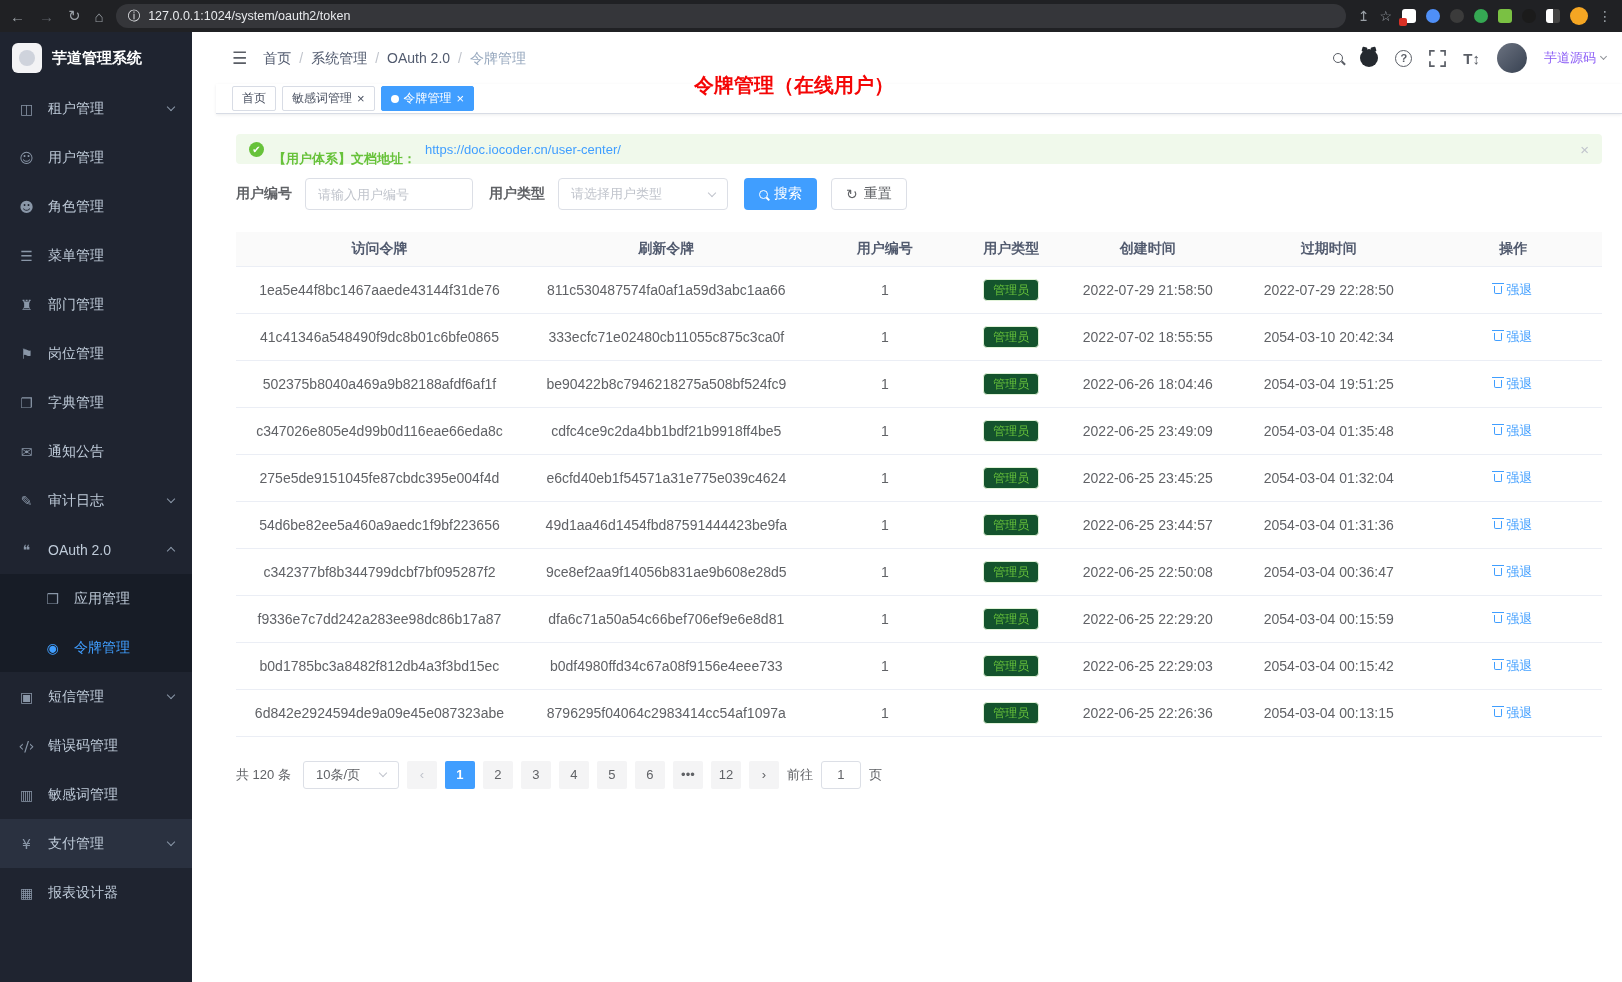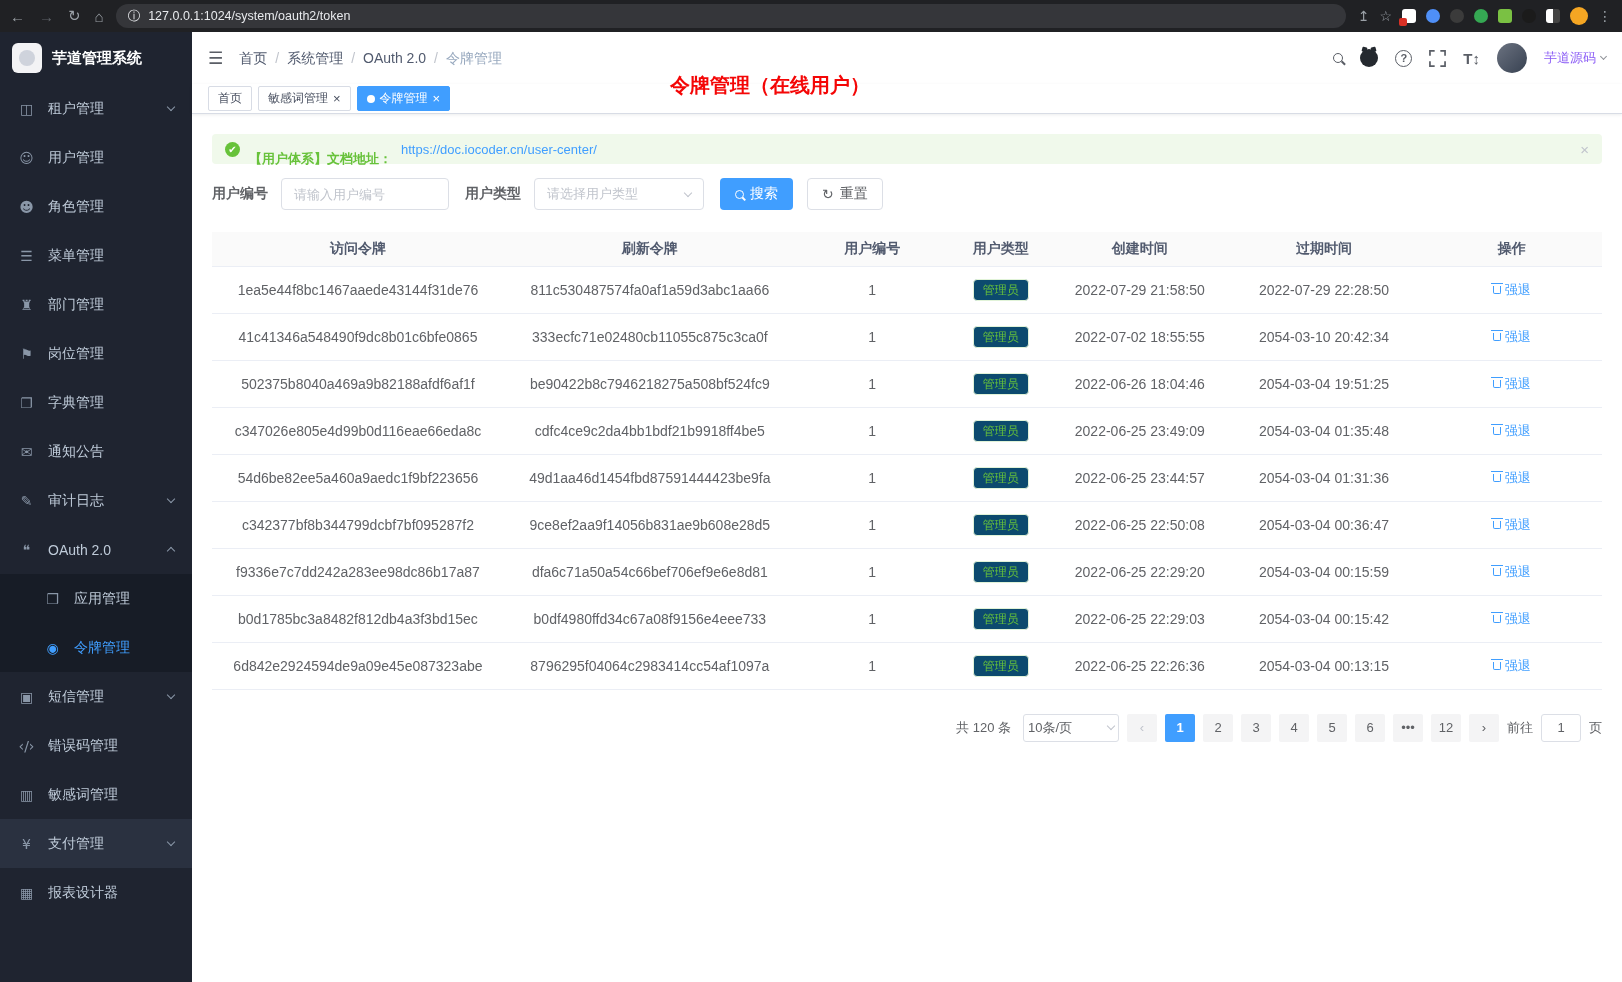--- a/index.html
+++ b/index.html
@@ -11,21 +11,21 @@
   .bnav span { cursor:pointer; }
   .bnav .dim { color:#5f6368; }
   .urlpill { flex:1; height:24px; background:#35363a; border-radius:13px; display:flex; align-items:center; padding:0 12px; gap:8px; color:#e8eaed; font-size:12.5px; }
   .bright { display:flex; align-items:center; gap:10px; }
   .extdot { width:14px; height:14px; border-radius:3px; display:inline-block; position:relative; cursor:pointer; }
   .extdot.round { border-radius:50%; }
   .badge0 { position:absolute; bottom:-3px; left:-3px; background:#d93025; width:8px; height:8px; border-radius:2px; }
   .bavatar { width:18px; height:18px; border-radius:50%; background:#f5a623; cursor:pointer; }
 
   
-  .app { display:flex; height:950px; }
+  .app { display:flex; height:950px;gap:24px; }
   .sidebar { width:192px; background:#1f2430; color:#bfcbd9; flex-shrink:0; display:flex; flex-direction:column; font-size:14px; }
   .logo { height:52px; display:flex; align-items:center; gap:10px; padding:0 12px; }
   .logo-img { width:30px; height:30px; border-radius:6px; background:#f3f3f5; position:relative; flex-shrink:0; }
   .logo-img::after { content:""; position:absolute; inset:7px; border-radius:50%; background:#cfd3dc; }
   .logo-title { color:#fff; font-weight:bold; font-size:15px; white-space:nowrap; }
   .menu { flex:1; overflow:hidden; }
   .mi { height:49px; display:flex; align-items:center; padding:0 18px; gap:13px; cursor:pointer; white-space:nowrap; }
   .mi .ico { width:17px; text-align:center; color:#8a97a8; font-size:14px; flex-shrink:0; font-family:"DejaVu Sans",sans-serif; }
   .mi .lbl { flex:0 1 auto; }
   .chev { margin-left:auto; width:6px; height:6px; border-right:1.3px solid #8a97a8; border-bottom:1.3px solid #8a97a8; transform:rotate(45deg); margin-top:-3px; }
@@ -80,28 +80,28 @@
   .dchev { width:6px; height:6px; border-right:1.3px solid #c0c4cc; border-bottom:1.3px solid #c0c4cc; transform:rotate(45deg); margin-top:-3px; }
   .btn { height:32px; border-radius:4px; font-size:14px; display:flex; align-items:center; gap:6px; padding:4px 14px; cursor:pointer; border:1px solid transparent; font-family:inherit; }
   .btn.primary { background:#409eff; color:#fff; margin-right:14px; }
   .btn.plain { background:#fff; border-color:#dcdfe6; color:#606266; }
   .wmag { width:9px; height:9px; border:1.5px solid #fff; border-radius:50%; position:relative; display:inline-block; }
   .wmag::after { content:""; position:absolute; width:4px; height:1.5px; background:#fff; transform:rotate(45deg); right:-3px; bottom:-2px; }
 
   table { width:100%; border-collapse:collapse; margin-top:22px; font-size:14px; color:#606266; text-align:center; table-layout:fixed; }
   th { height:34px; background:#fafafa; color:#515a6e; font-weight:bold; border-bottom:1px solid #ebeef5; font-size:14px; }
   td { height:47px; border-bottom:1px solid #ebeef5; overflow:hidden; white-space:nowrap; }
-  .tag { display:inline-block; background:#0c4a6e; border:1px solid #e1f3d8; color:#67c23a; font-size:12px; padding:2px 9px; border-radius:4px; line-height:16px; }
+  .tag { display:inline-block; background:#14532d; border:1px solid #e1f3d8; color:#67c23a; font-size:12px; padding:2px 9px; border-radius:4px; line-height:16px; }
   .action { color:#409eff; font-size:13px; cursor:pointer; text-decoration:none; display:inline-flex; align-items:center; gap:4px; }
   .trash { position:relative; width:8px; height:8px; border:1.2px solid #409eff; border-top:none; border-radius:0 0 2px 2px; display:inline-block; }
   .trash::before { content:""; position:absolute; top:-3px; left:-3px; right:-3px; height:1.2px; background:#409eff; }
 
-  .pager { margin-top:24px; display:flex; align-items:center; justify-content:flex-end; gap:8px; font-size:13px; color:#606266; }
+  .pager { margin-top:24px; display:flex; align-items:center; gap:8px; font-size:13px; color:#606266; }
   .ptotal { margin-right:4px; }
-  .psize { width:96px; height:28px; border:1px solid #dcdfe6; border-radius:3px; padding:0 4px; display:flex; align-items:center; justify-content:space-between; cursor:pointer; color:#606266; }
+  .psize { width:96px; height:28px; border:1px solid #dcdfe6; border-radius:3px; padding:0 12px; display:flex; align-items:center; justify-content:space-between; cursor:pointer; color:#606266; }
   .pbtn { min-width:30px; height:28px; padding:0 4px; background:#f4f4f5; border-radius:2px; display:flex; align-items:center; justify-content:center; cursor:pointer; font-size:13px; color:#606266; }
   .pbtn.active { background:#409eff; color:#fff; font-weight:bold; }
   .pbtn.disabled { color:#c0c4cc; cursor:default; }
   .pgoto { width:40px; height:28px; border:1px solid #dcdfe6; border-radius:3px; text-align:center; font-size:13px; color:#606266; outline:none; font-family:inherit; }
 </style>
 </head>
 <body>
 
 <div class="browser">
   <div class="bnav">
@@ -347,20 +347,32 @@
             <td>1</td>
             <td><span class="tag">管理员</span></td>
             <td>2022-06-25 23:49:09</td>
             <td>2054-03-04 01:35:48</td>
             <td><a class="action">
                   <span class="trash"></span>
                   <span>强退</span>
                 </a></td>
           </tr>
           <tr>
+            <td>275e5de9151045fe87cbdc395e004f4d</td>
+            <td>e6cfd40eb1f54571a31e775e039c4624</td>
+            <td>1</td>
+            <td><span class="tag">管理员</span></td>
+            <td>2022-06-25 23:45:25</td>
+            <td>2054-03-04 01:32:04</td>
+            <td><a class="action">
+                  <span class="trash"></span>
+                  <span>强退</span>
+                </a></td>
+          </tr>
+          <tr>
             <td>54d6be82ee5a460a9aedc1f9bf223656</td>
             <td>49d1aa46d1454fbd87591444423be9fa</td>
             <td>1</td>
             <td><span class="tag">管理员</span></td>
             <td>2022-06-25 23:44:57</td>
             <td>2054-03-04 01:31:36</td>
             <td><a class="action">
                   <span class="trash"></span>
                   <span>强退</span>
                 </a></td>

